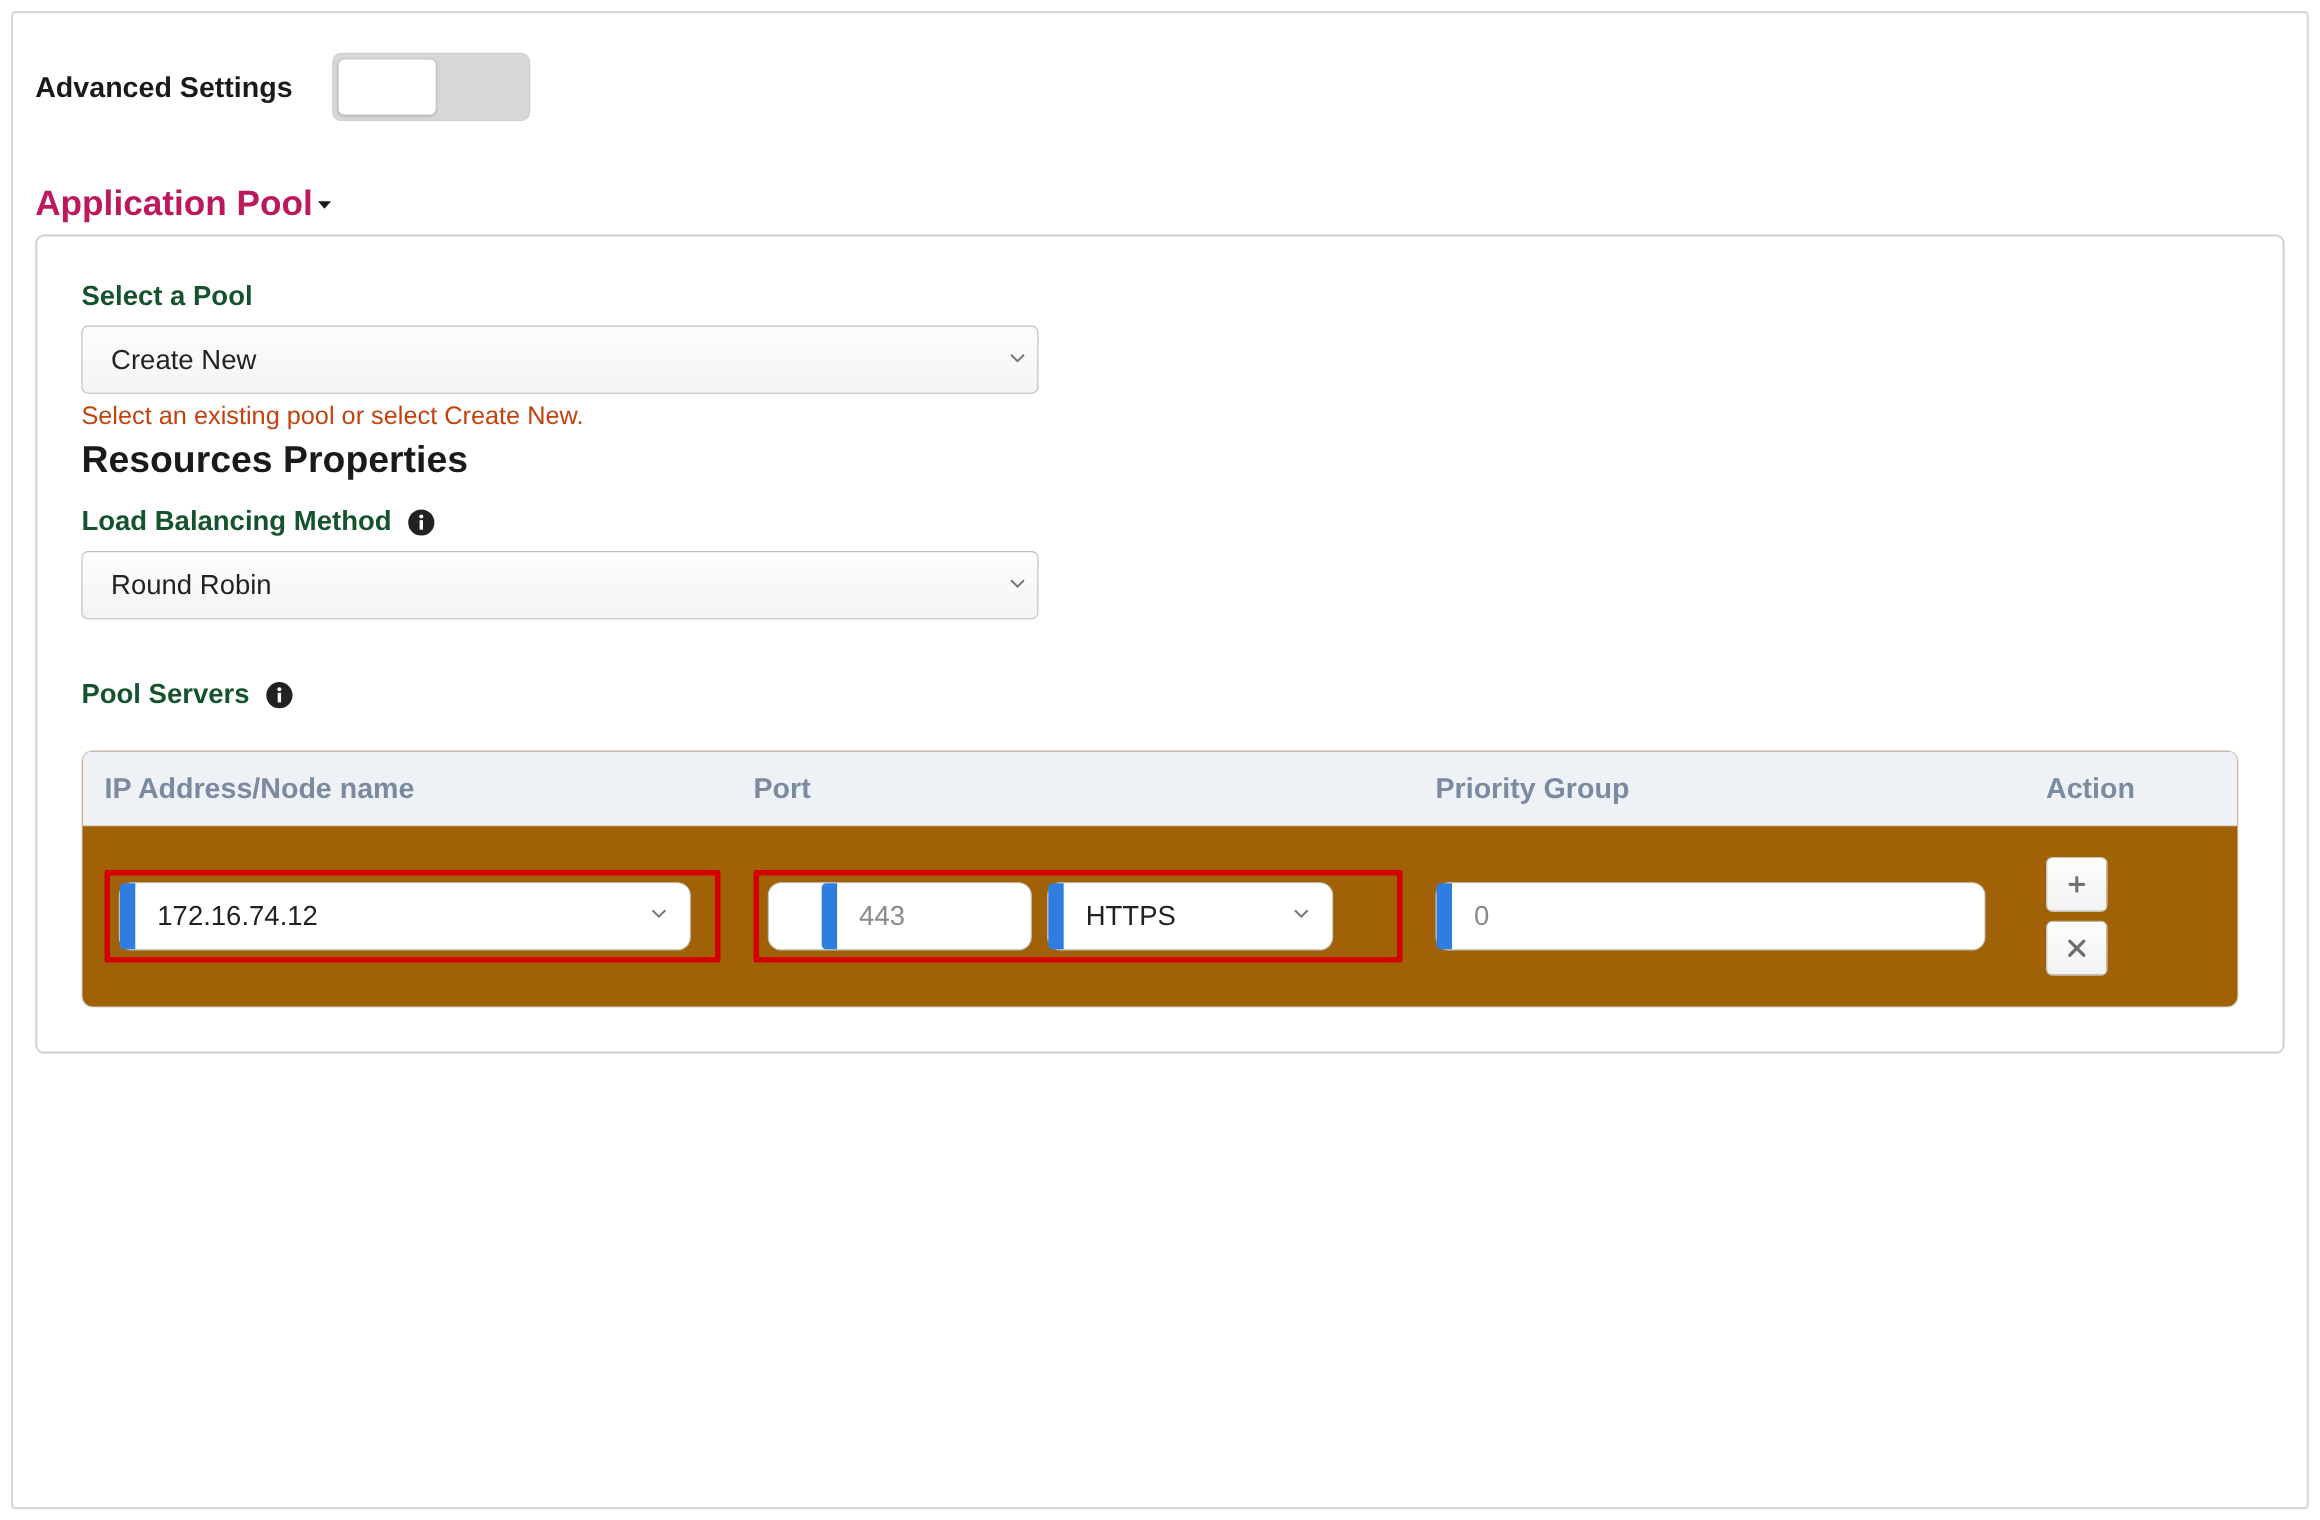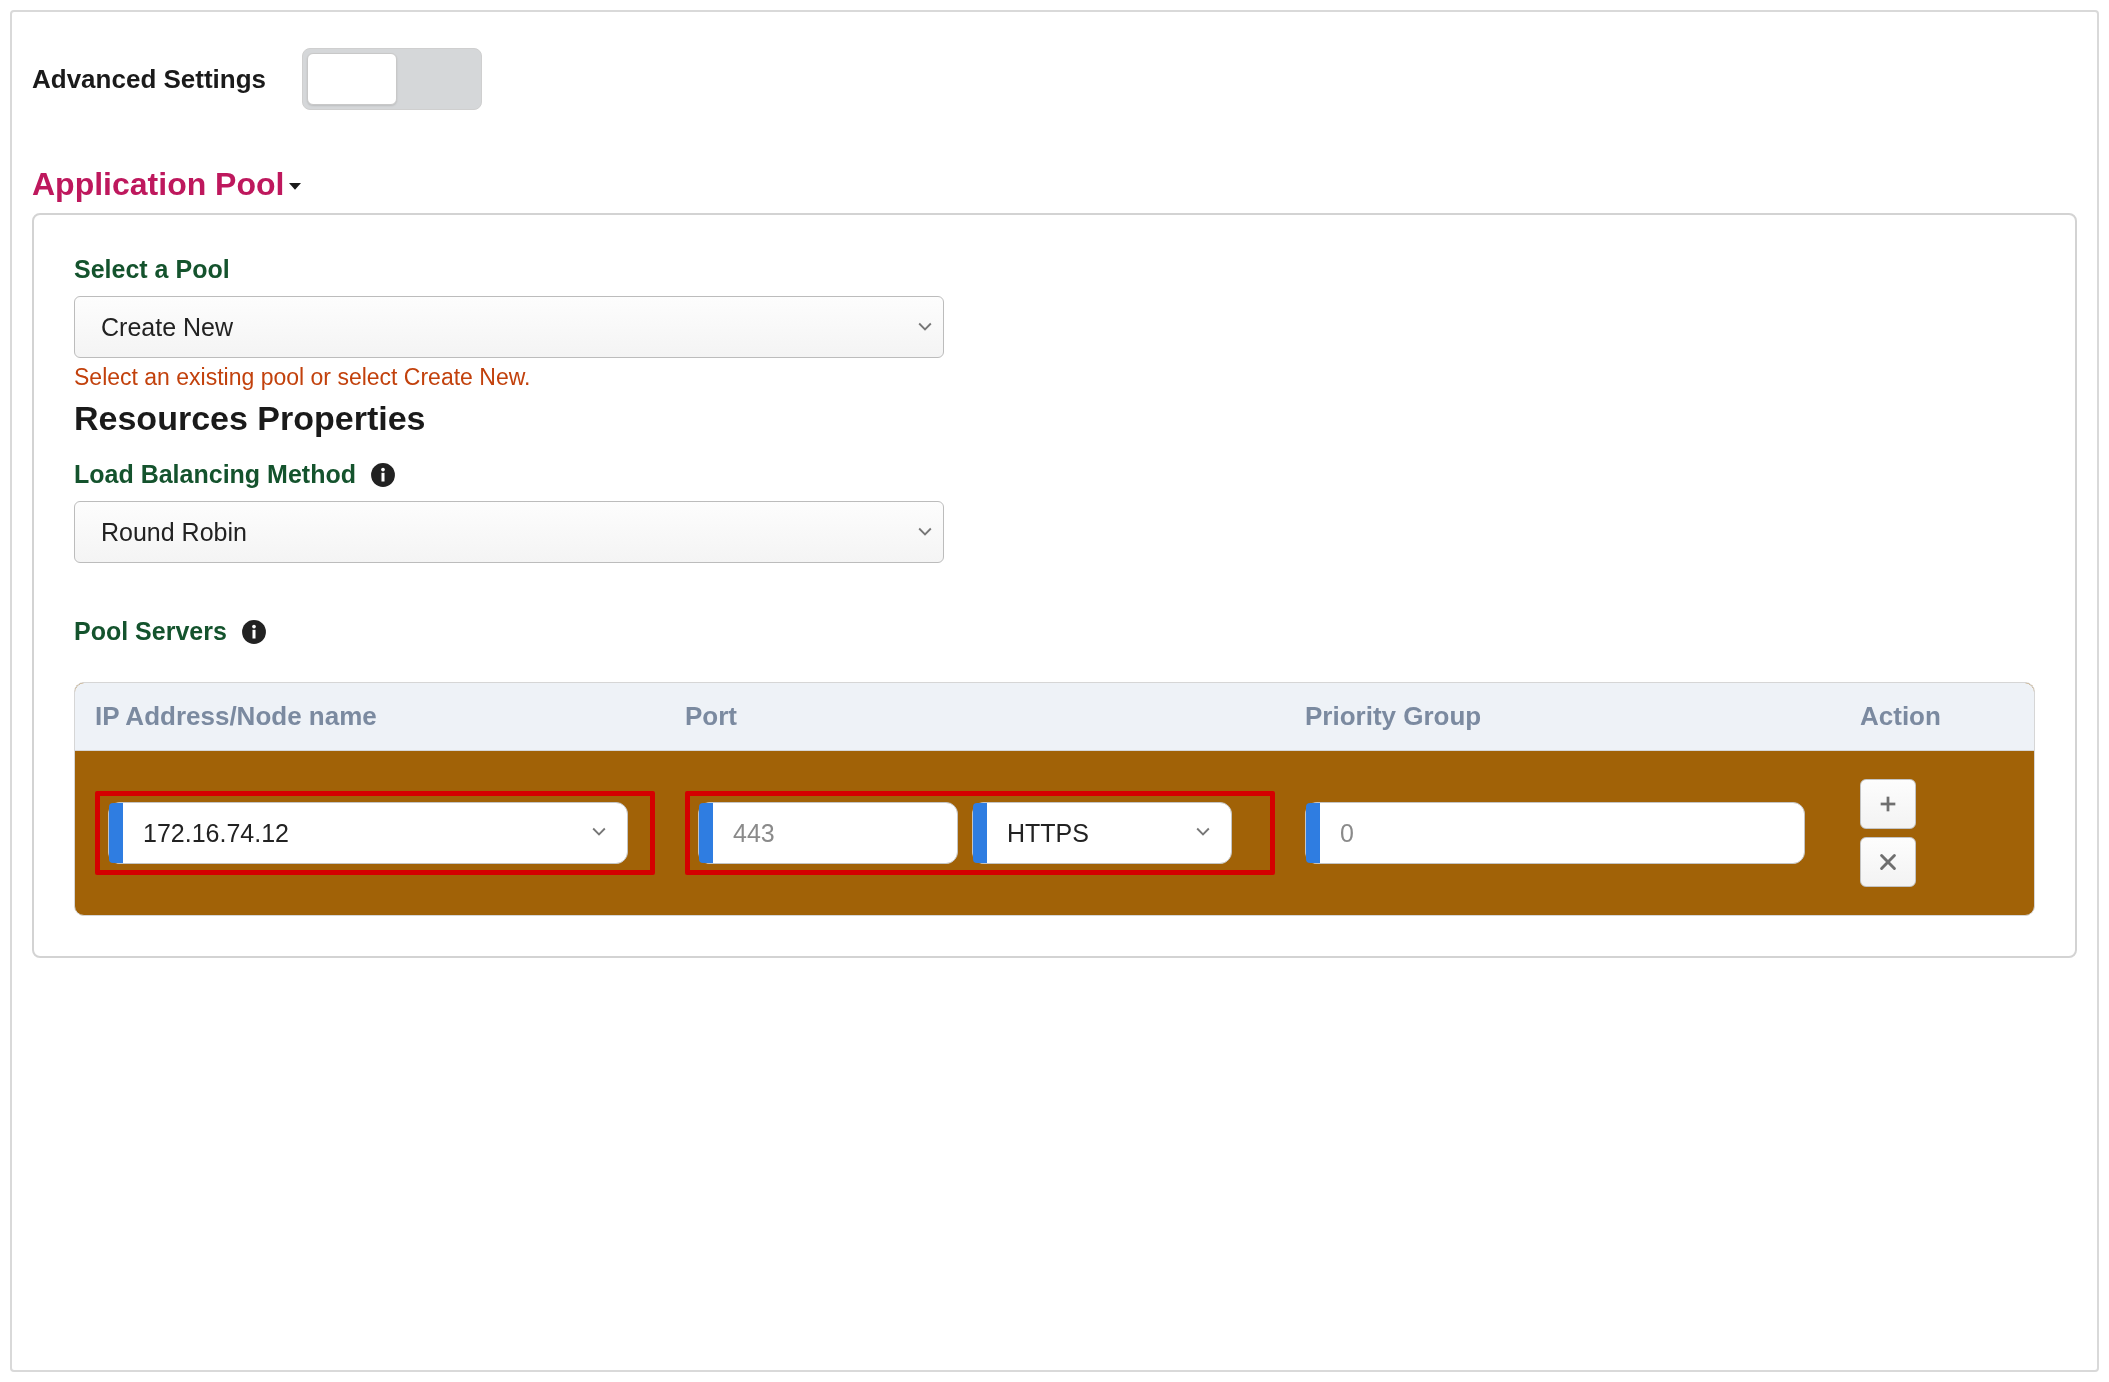--- a/index.html
+++ b/index.html
@@ -183,21 +183,21 @@
   }
   .blue-input input::placeholder { color: #8a8a8a; }
   .blue-select .val {
     padding: 0 20px;
     font-size: 25px;
     color: #222;
     flex: 1;
   }
   .blue-select .chev { padding-right: 18px; }
   .ip-sel { width: 520px; }
-  .port-txt { width: 260px; }
+  .port-txt { width: 240px; padding-left: 48px; }
   .port-sel { width: 260px; }
   .prio-txt { width: 500px; }
 
   .actions {
     display: flex;
     flex-direction: column;
     gap: 8px;
     align-items: flex-start;
   }
   .sq-btn {

